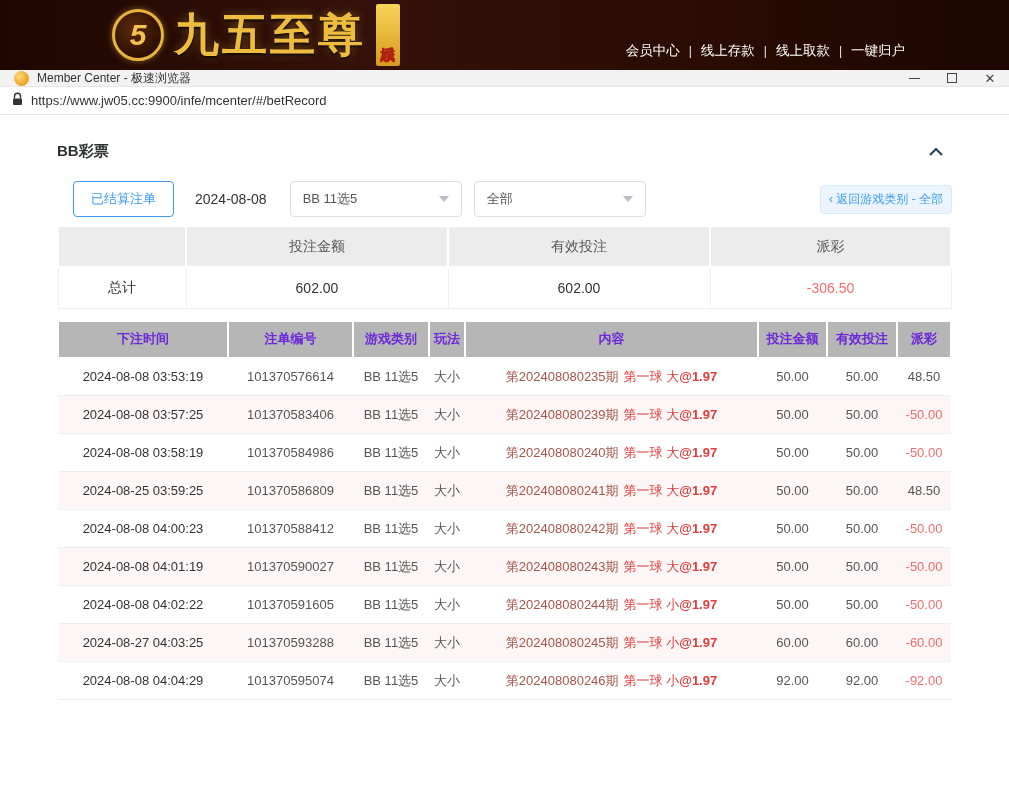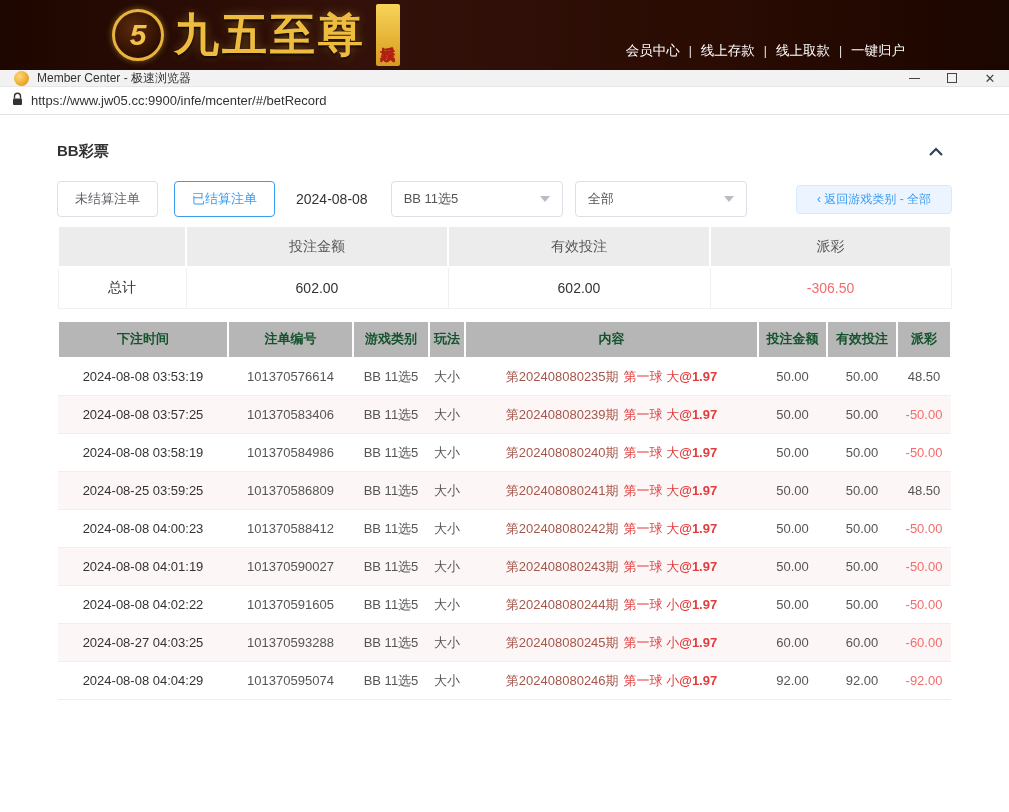--- a/index.html
+++ b/index.html
@@ -88,21 +88,21 @@
     background: #fff; display: inline-flex; align-items: center; justify-content: space-between;
     padding: 0 12px; font-size: 13px; color: #555; cursor: pointer;
   }
   .select-box + .select-box { margin-left: 12px; }
   .select-box:first-of-type { margin-left: 0; }
   .caret-down {
     width: 0; height: 0; border-left: 5px solid transparent; border-right: 5px solid transparent;
     border-top: 6px solid #b8bcc4;
   }
   .back-btn {
-    margin-left: auto; height: 29px; padding: 0 20px;
+    margin-left: auto; height: 29px; padding: 0 8px;
     display: inline-flex; align-items: center;
     background: #ecf5ff; border: 1px solid #d6eaff; border-radius: 4px;
     color: #3c9cf0; font-size: 12px; cursor: pointer; white-space: nowrap;
   }
 
   
   table { border-collapse: collapse; width: 100%; table-layout: fixed; }
   .summary-table { margin-top: 0; }
   .summary-table th {
     background: #ececec; height: 40px; font-size: 14px; font-weight: normal;
@@ -110,21 +110,21 @@
   }
   .summary-table td {
     height: 41px; text-align: center; font-size: 14px; color: #333;
     border: 1px solid #f0f0f0; background: #fff;
   }
   .summary-table td.neg { color: #f56c6c; }
 
   
   .bets-table { margin-top: 13px; }
   .bets-table th {
-    background: #b6b6b6; color: #14532d; font-size: 13px; font-weight: bold;
+    background: #b6b6b6; color: #6d28d9; font-size: 13px; font-weight: bold;
     height: 36px; text-align: center; border: 2px solid #fff; border-top: none;
   }
   .bets-table td {
     height: 38px; text-align: center; font-size: 13px; color: #555;
     border-bottom: 1px solid #efefef; background: #fff; white-space: nowrap;
     overflow: hidden;
   }
   .bets-table tr.alt td { background: #fdf6f6; }
   .bets-table td.time { color: #333; }
   .period { color: #a5564a; }
@@ -185,21 +185,20 @@
   <div class="section-header">
     <h2 class="section-title">BB彩票</h2>
     <span class="collapse-btn">
       <svg width="16" height="10" viewBox="0 0 16 10">
           <polyline points="2,8 8,2 14,8" fill="none" stroke="#31435a" stroke-width="2.2"></polyline>
         </svg>
     </span>
   </div>
 
   <div class="filter-row">
-    <button class="btn">未结算注单</button>
     <button class="btn active settled">已结算注单</button>
     <span class="date-text">2024-08-08</span>
     <span class="select-box">
       <span>BB 11选5</span>
       <span class="caret-down"></span>
     </span>
     <span class="select-box">
       <span>全部</span>
       <span class="caret-down"></span>
     </span>

